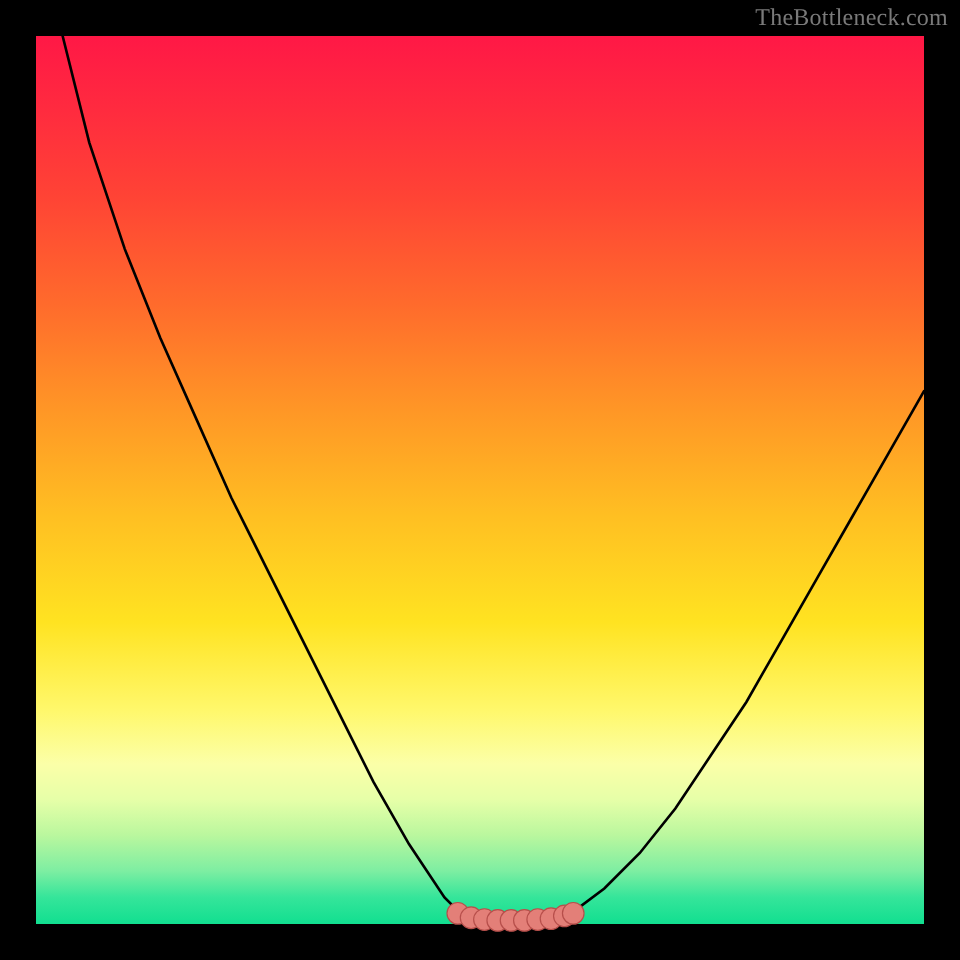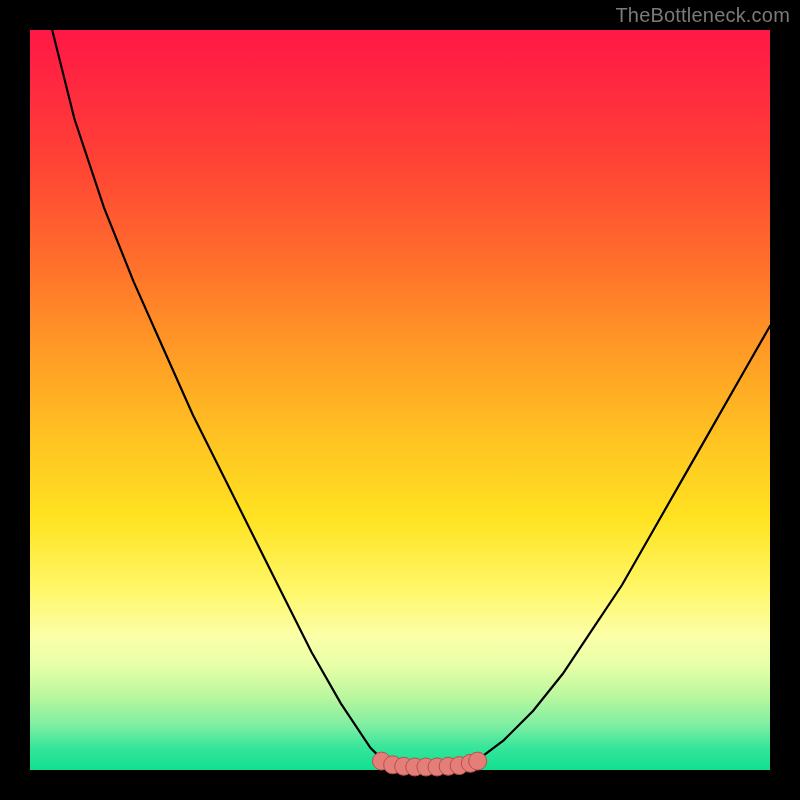--- a/index.html
+++ b/index.html
@@ -9,20 +9,21 @@
     height: 800px;
     background: #000;
     font-family: Arial, Helvetica, sans-serif;
     overflow: hidden;
   }
   .frame {
     position: relative;
     width: 800px;
     height: 800px;
     background: #000;
+    font-family: Liberation Serif, serif;
   }
   .plot-area {
     position: absolute;
     left: 30px;
     top: 30px;
     width: 740px;
     height: 740px;
     background: linear-gradient(to bottom,
       #ff1846 0%,
       #ff2a3f 8%,

